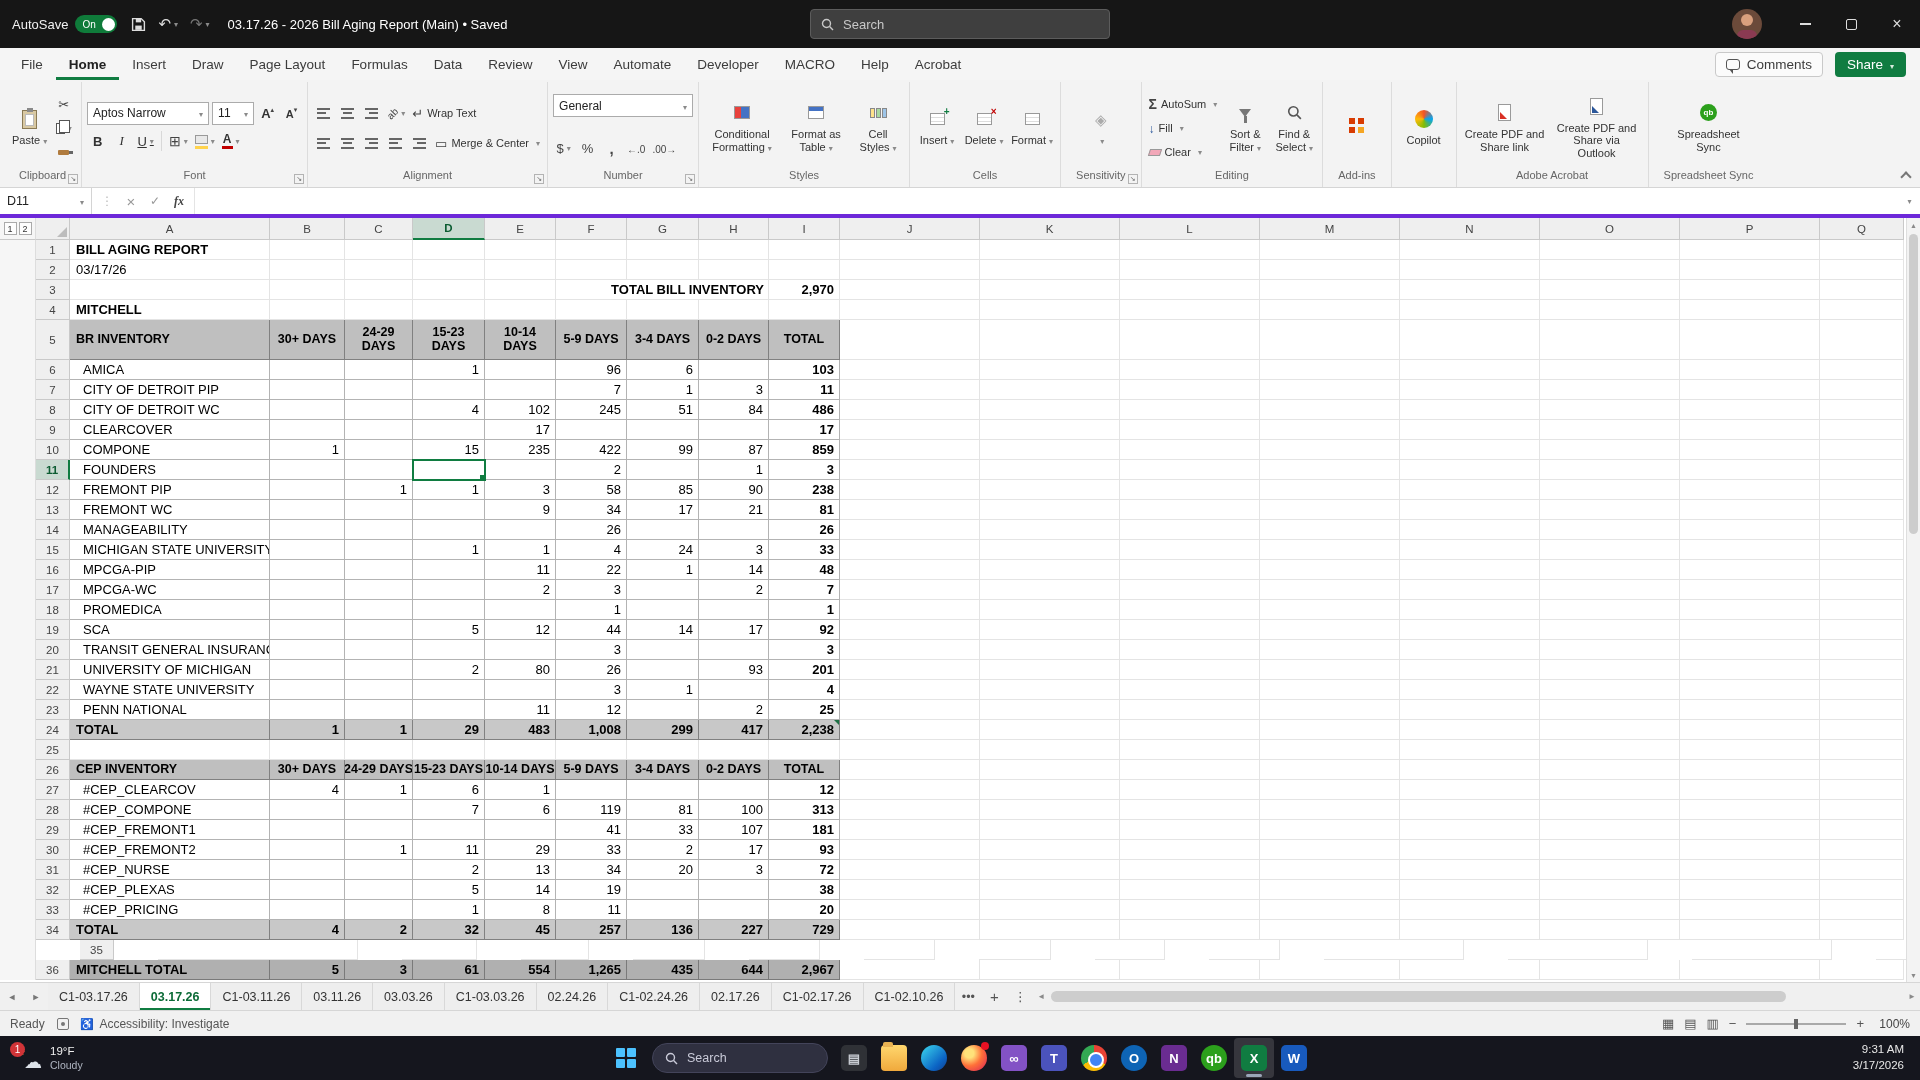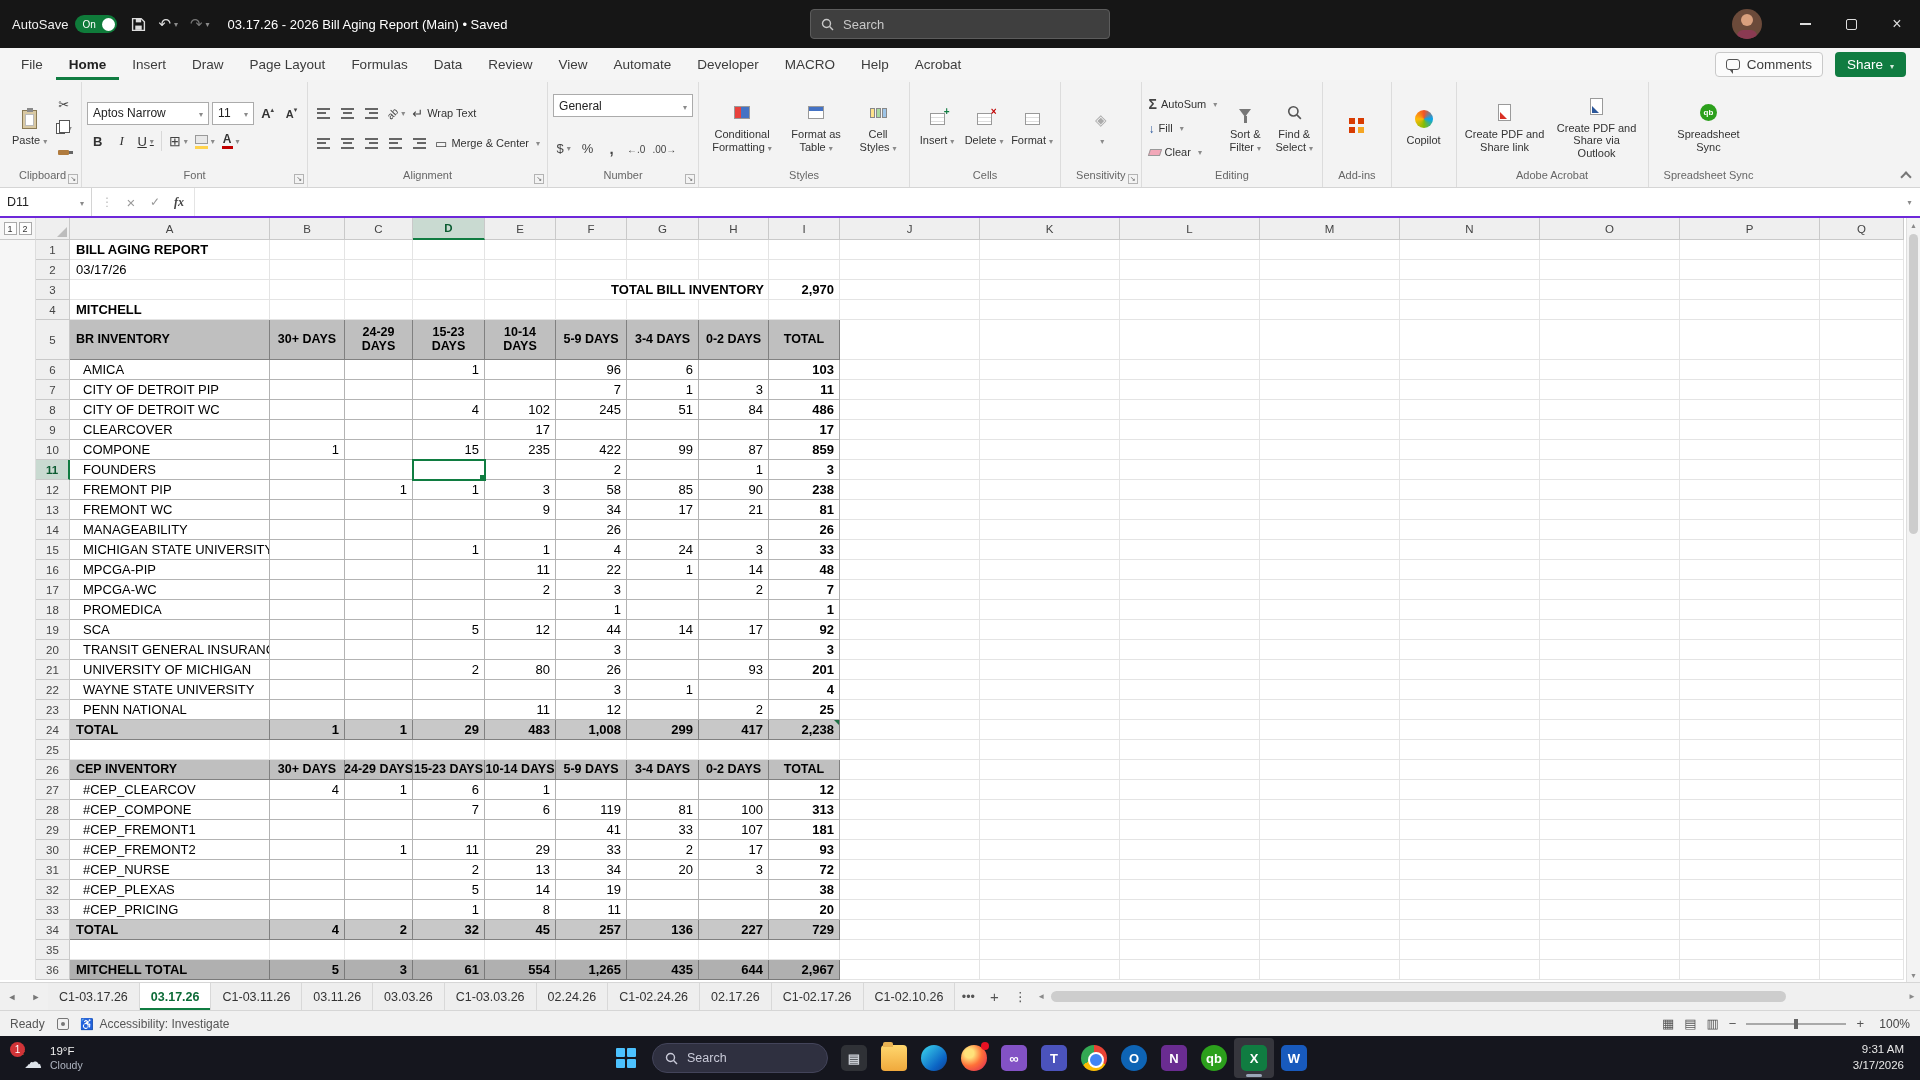--- a/index.html
+++ b/index.html
@@ -99,21 +99,21 @@
 .i-sens::before{content:"◈";font-size:15px;color:#aaa}
 .i-addins{width:15px;height:15px;background:linear-gradient(#d83b01 0 0) 0 0/6px 6px no-repeat,linear-gradient(#d83b01 0 0) 9px 0/6px 6px no-repeat,linear-gradient(#d83b01 0 0) 0 9px/6px 6px no-repeat,linear-gradient(#f5a623 0 0) 9px 9px/6px 6px no-repeat}
 .i-copilot{width:18px;height:18px;border-radius:50%;background:conic-gradient(#f35325,#05a6f0,#81bc06,#ffba08,#f35325)}
 .i-doc{width:13px;height:17px;background:#fff;border:1px solid #9a9a9a;position:relative}
 .i-doc::after{content:"";position:absolute;left:1px;bottom:1px;width:0;height:0;border-left:7px solid #d93025;border-top:7px solid transparent}
 .i-doc.blue::after{border-left-color:#2b579a}
 .i-qb{width:17px;height:17px;border-radius:50%;background:#2ca01c;color:#fff;font-size:8px;font-weight:bold;display:flex;align-items:center;justify-content:center}
 .collapse-caret{position:absolute;right:10px;bottom:6px;width:8px;height:8px;border-right:2px solid #777;border-bottom:2px solid #777;transform:rotate(-135deg)}
 
 
-.fbar{height:30px;background:#fff;border-bottom:2px solid #6d28d9;display:flex;align-items:stretch;flex:none}
+.fbar{height:30px;background:#fff;border-bottom:4px solid #6d28d9;display:flex;align-items:stretch;flex:none}
 .namebox{width:92px;border-right:1px solid #d4d4d4;display:flex;align-items:center;justify-content:space-between;padding:0 7px;font-size:12.5px;color:#222}
 .fbtns{display:flex;align-items:center;gap:2px;padding:0 4px;border-right:1px solid #e4e4e4}
 .fb{width:22px;height:22px;display:flex;align-items:center;justify-content:center;font-size:12px;color:#999}
 .fb.fx{color:#444;font-style:italic;font-family:"Liberation Serif",serif;font-weight:bold}
 .i-xmark::before{content:"×";font-size:15px}
 .i-check::before{content:"✓";font-size:12px}
 .fdots::before{content:"⋮";color:#bbb;font-size:12px}
 .finput{flex:1}
 .fexpand{width:24px;display:flex;align-items:center;justify-content:center}
 
@@ -1338,21 +1338,21 @@
           <div class="gcell tt num b">729</div>
           <div class="gcell"></div>
           <div class="gcell"></div>
           <div class="gcell"></div>
           <div class="gcell"></div>
           <div class="gcell"></div>
           <div class="gcell"></div>
           <div class="gcell"></div>
           <div class="gcell"></div>
         </div>
-        <div class="grow t-empty" style="grid-template-columns: 36px 34px 200px 75px 68px 72px 71px 71px 72px 70px 71px 140px 140px 140px 140px 140px 140px 140px 84px; height: 20px;">
+        <div class="grow t-empty" style="grid-template-columns: 36px 34px 200px 75px 68px 72px 71px 71px 72px 70px 71px 140px 140px 140px 140px 140px 140px 140px 84px; height: 20px; gap: 44px;">
           <div class="gcell ol"></div>
           <div class="gcell rn">35</div>
           <div class="gcell"></div>
           <div class="gcell"></div>
           <div class="gcell"></div>
           <div class="gcell"></div>
           <div class="gcell"></div>
           <div class="gcell"></div>
           <div class="gcell"></div>
           <div class="gcell"></div>

